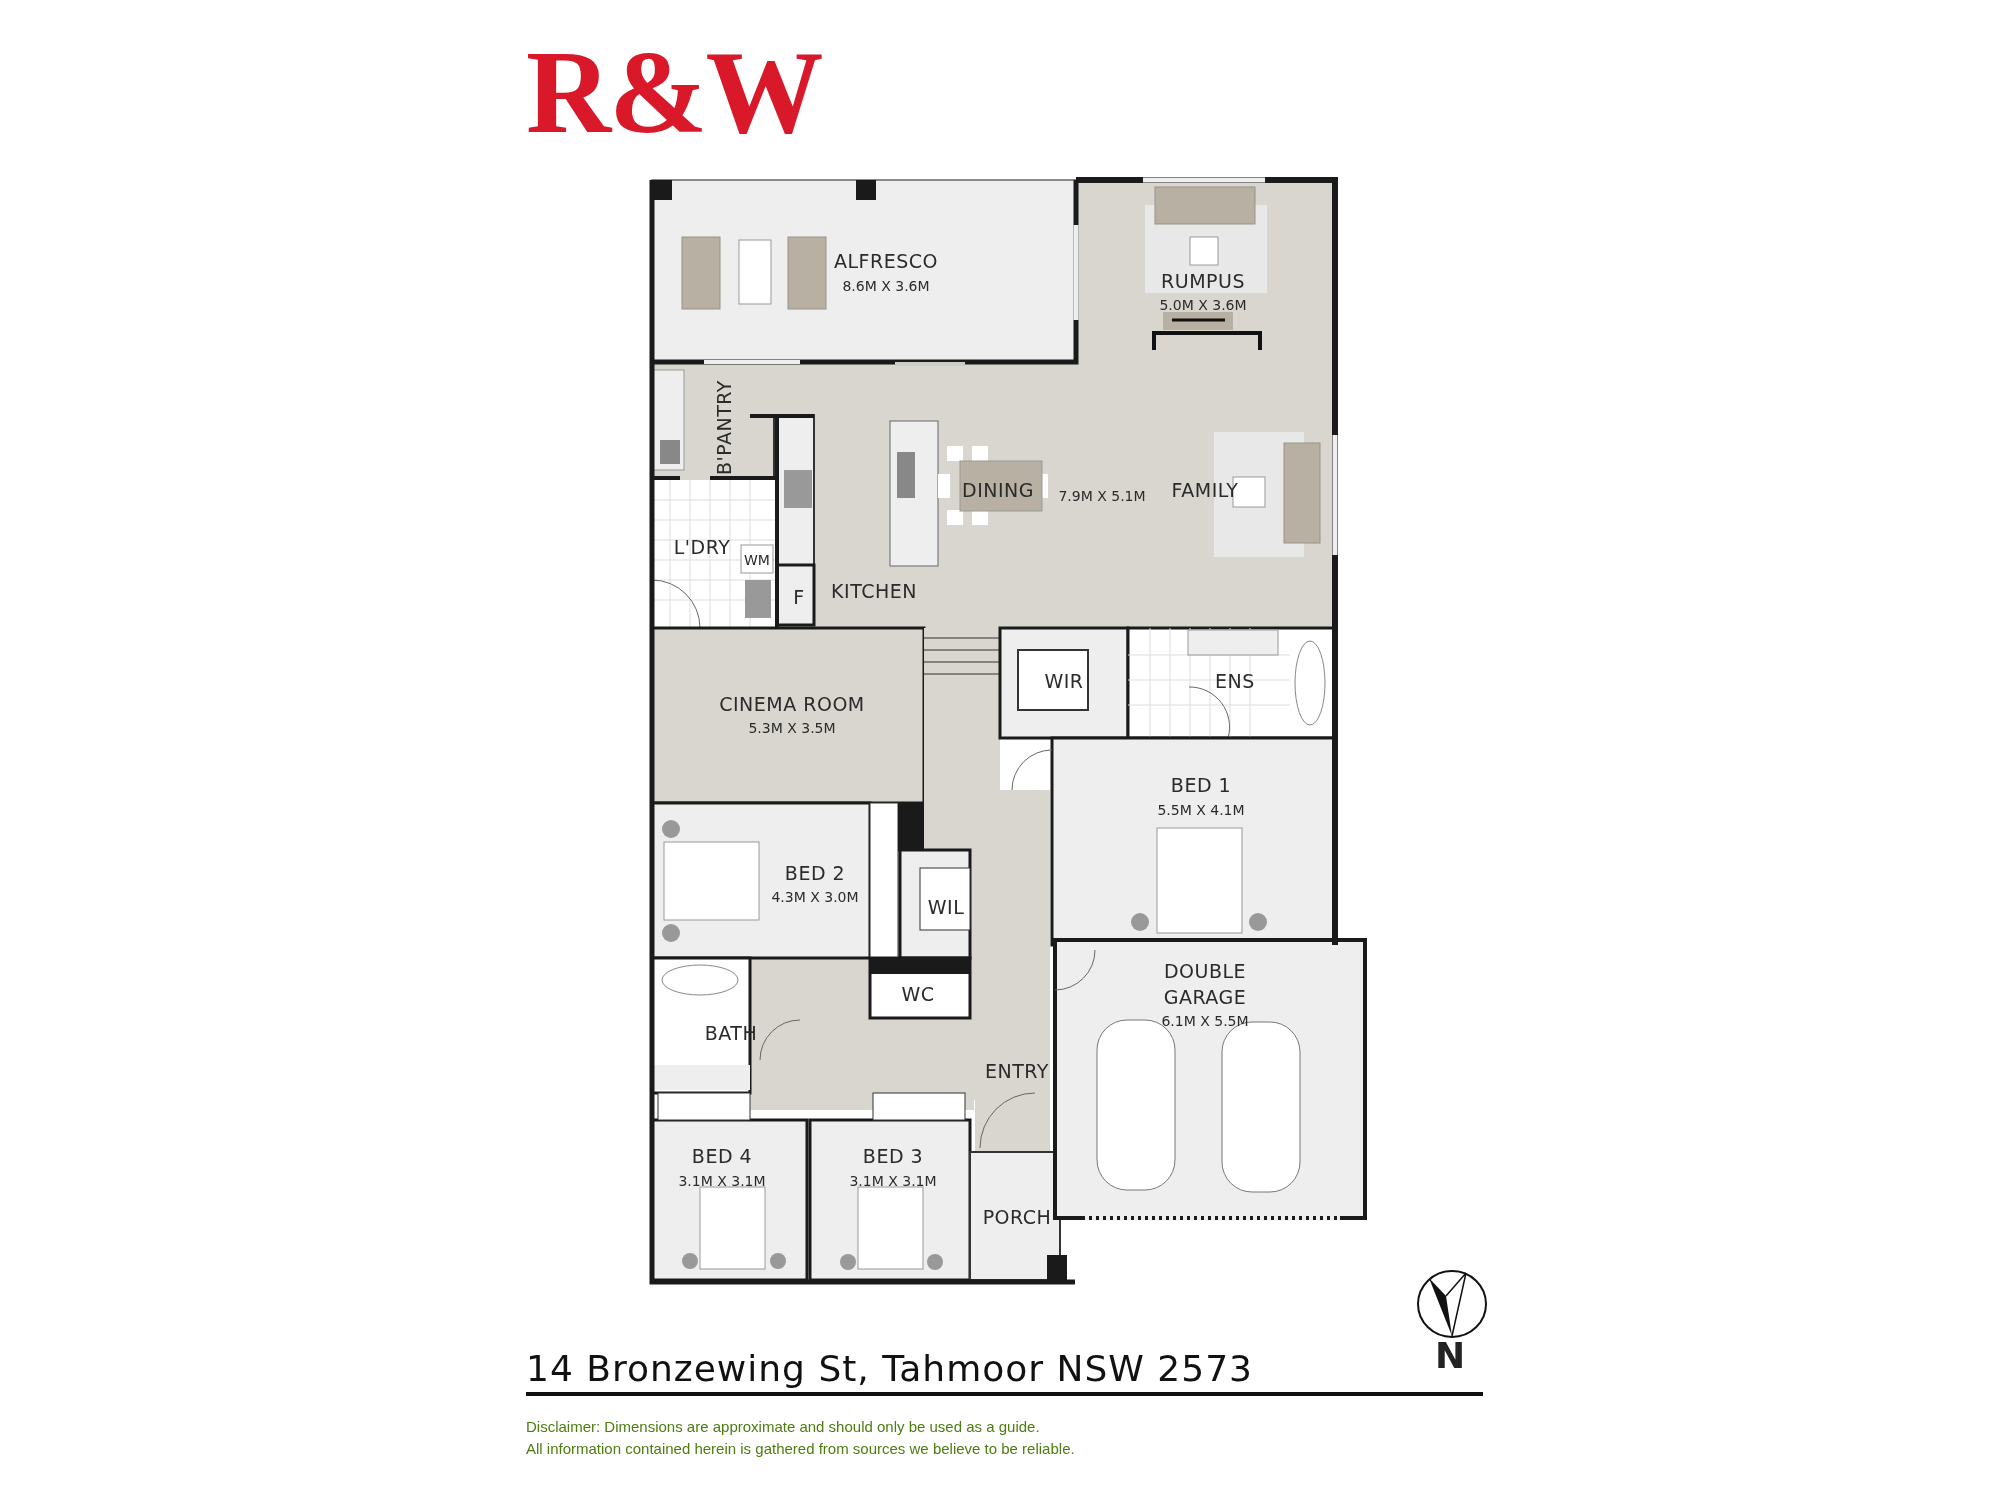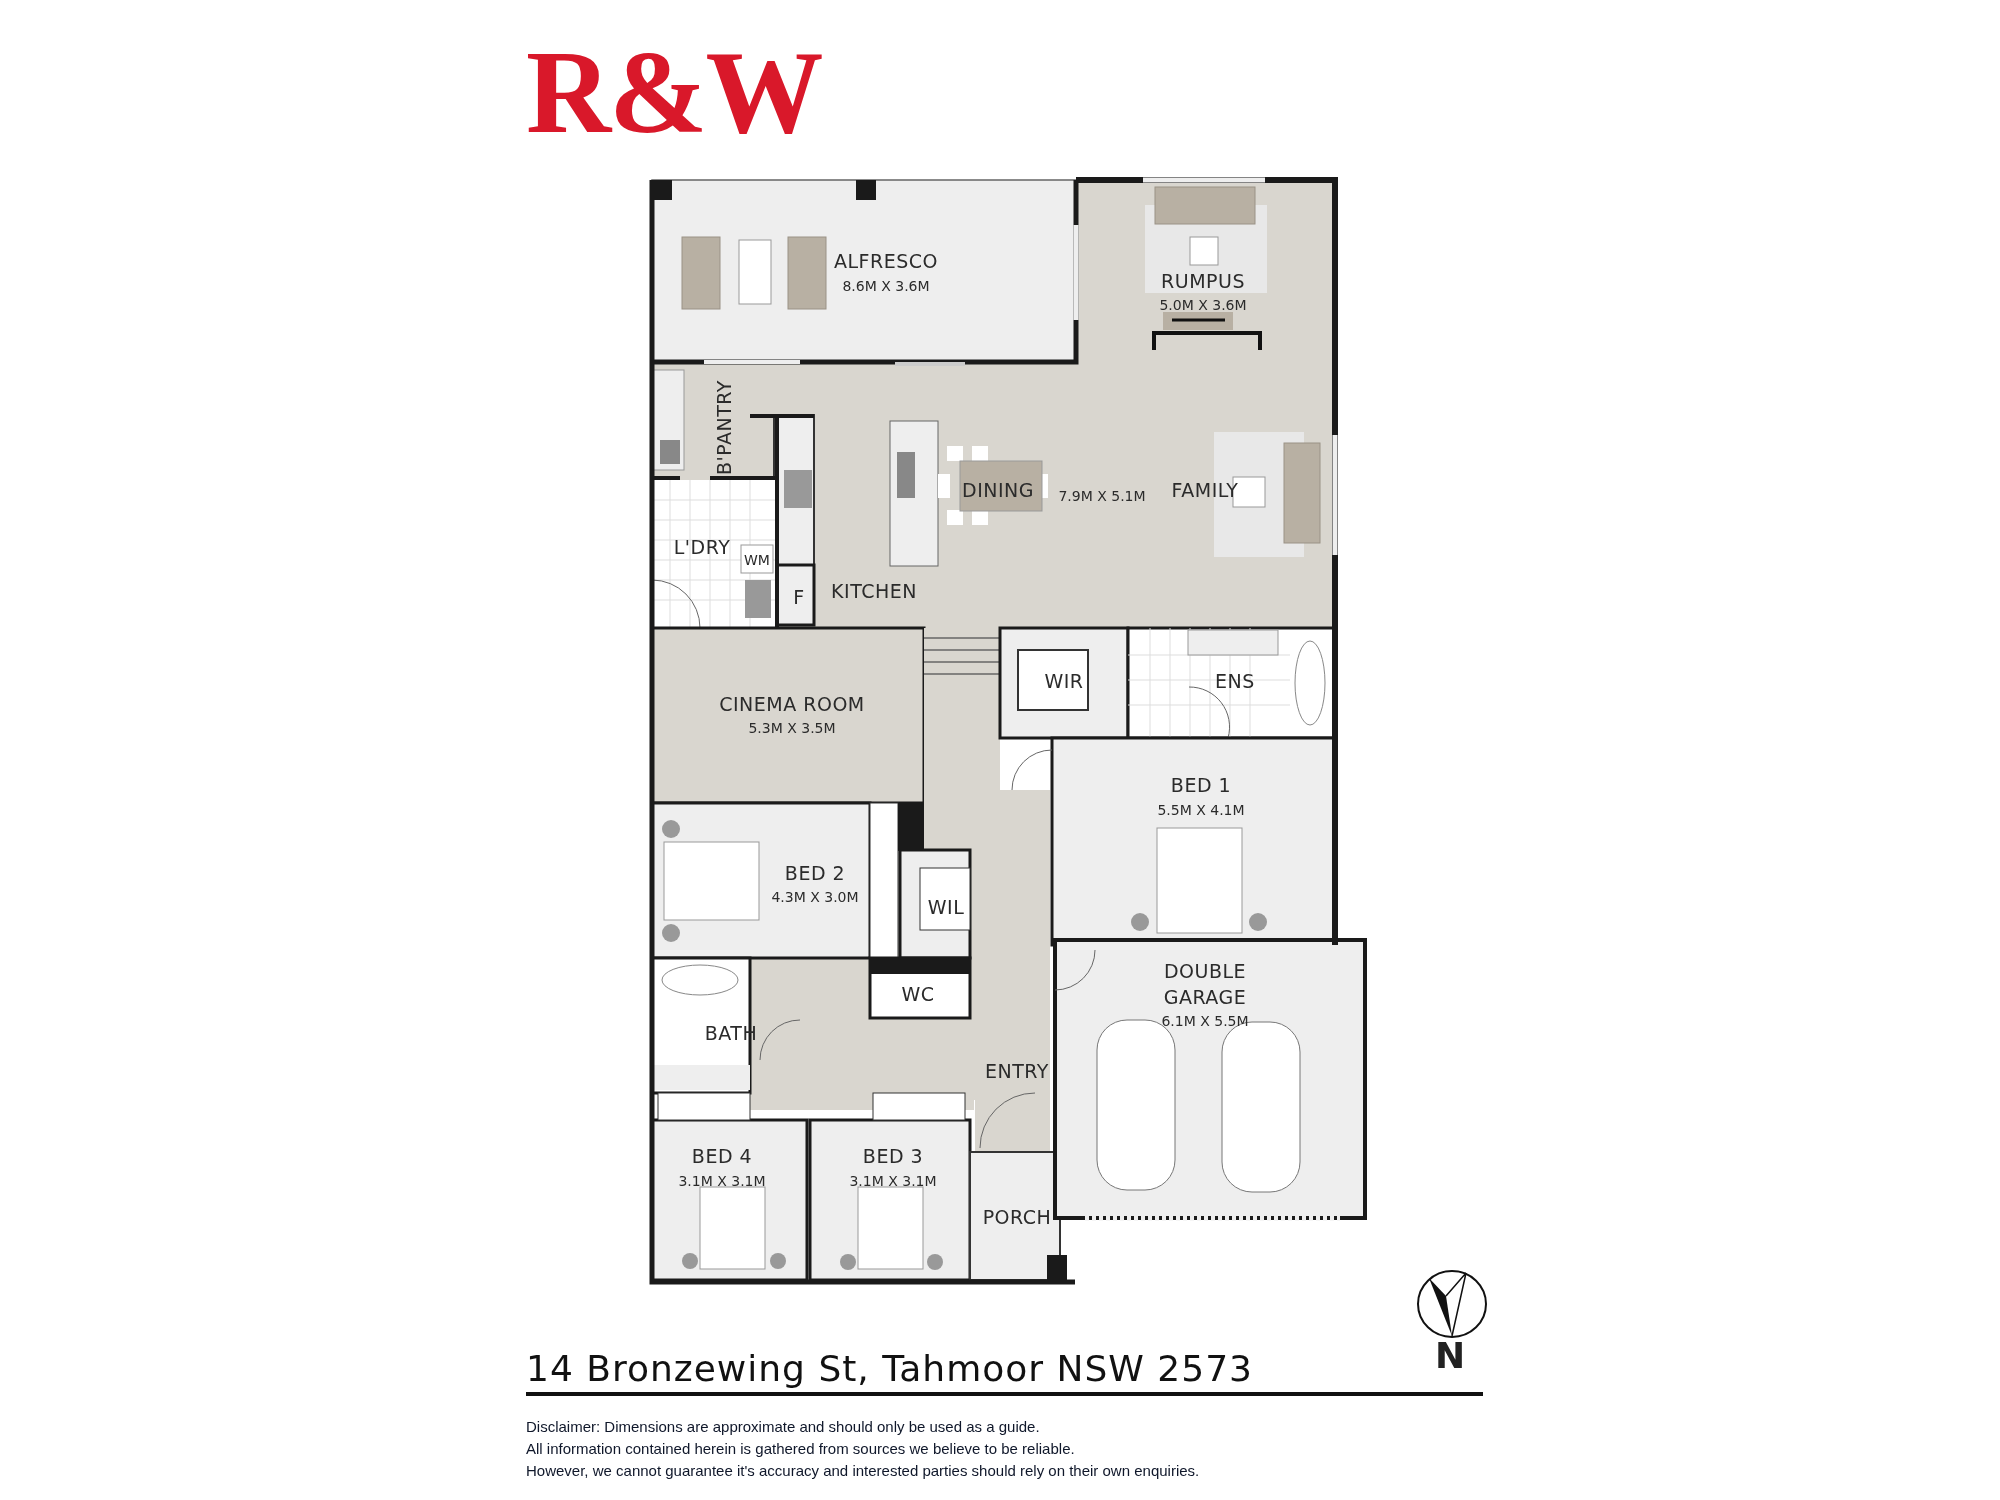--- a/index.html
+++ b/index.html
@@ -3,21 +3,21 @@
 <meta charset="utf-8">
 <style>
   html, body { margin:0; padding:0; background:#ffffff; }
   body { width:2000px; height:1500px; position:relative; overflow:hidden; font-family:"DejaVu Sans", sans-serif; }
   .logo { position:absolute; left:526px; top:34px; font-family:"Liberation Serif", serif; font-weight:bold; font-size:118px; color:#d9182a; letter-spacing:-2px; line-height:1; }
   svg.plan { position:absolute; left:0; top:0; }
   .lbl { font-family:"DejaVu Sans", sans-serif; font-size:19px; fill:#2b2b2b; letter-spacing:0.5px; }
   .dim { font-family:"DejaVu Sans", sans-serif; font-size:14px; fill:#2b2b2b; }
   .address { position:absolute; left:526px; top:1348px; font-family:"DejaVu Sans", sans-serif; font-size:36px; color:#111; letter-spacing:1px; white-space:nowrap; }
   .rule { position:absolute; left:526px; top:1392px; width:957px; height:4px; background:#111; }
-  .disclaimer { position:absolute; left:526px; top:1416px; font-family:"Liberation Sans", sans-serif; font-size:15px; color:#0f172a; line-height:22px; }
+  .disclaimer { position:absolute; left:526px; top:1416px; font-family:"Liberation Sans", sans-serif; font-size:15px; color:#4d7c0f; line-height:22px; }
   .compass { position:absolute; left:1412px; top:1268px; width:80px; height:120px; }
   .compass-n { position:absolute; left:1435px; top:1335px; font-family:"DejaVu Sans", sans-serif; font-weight:bold; font-size:36px; color:#222; }
 </style>
 </head>
 <body>
 
 <div class="logo">R&amp;W</div>
 
 <svg class="plan" width="2000" height="1500" viewBox="0 0 2000 1500">
 
@@ -202,14 +202,13 @@
   <polygon points="17,10 34,28 40,68" fill="#111"></polygon>
   <polyline points="34,28 54,5 40,68" fill="none" stroke="#111" stroke-width="1.5"></polyline>
 </svg>
 <div class="compass-n">N</div>
 
 <div class="address">14 Bronzewing St, Tahmoor NSW 2573</div>
 <div class="rule"></div>
 <div class="disclaimer">
   <div>Disclaimer: Dimensions are approximate and should only be used as a guide.</div>
   <div>All information contained herein is gathered from sources we believe to be reliable.</div>
-  <div>However, we cannot guarantee it's accuracy and interested parties should rely on their own enquiries.</div>
 </div>
 
 </body></html>

